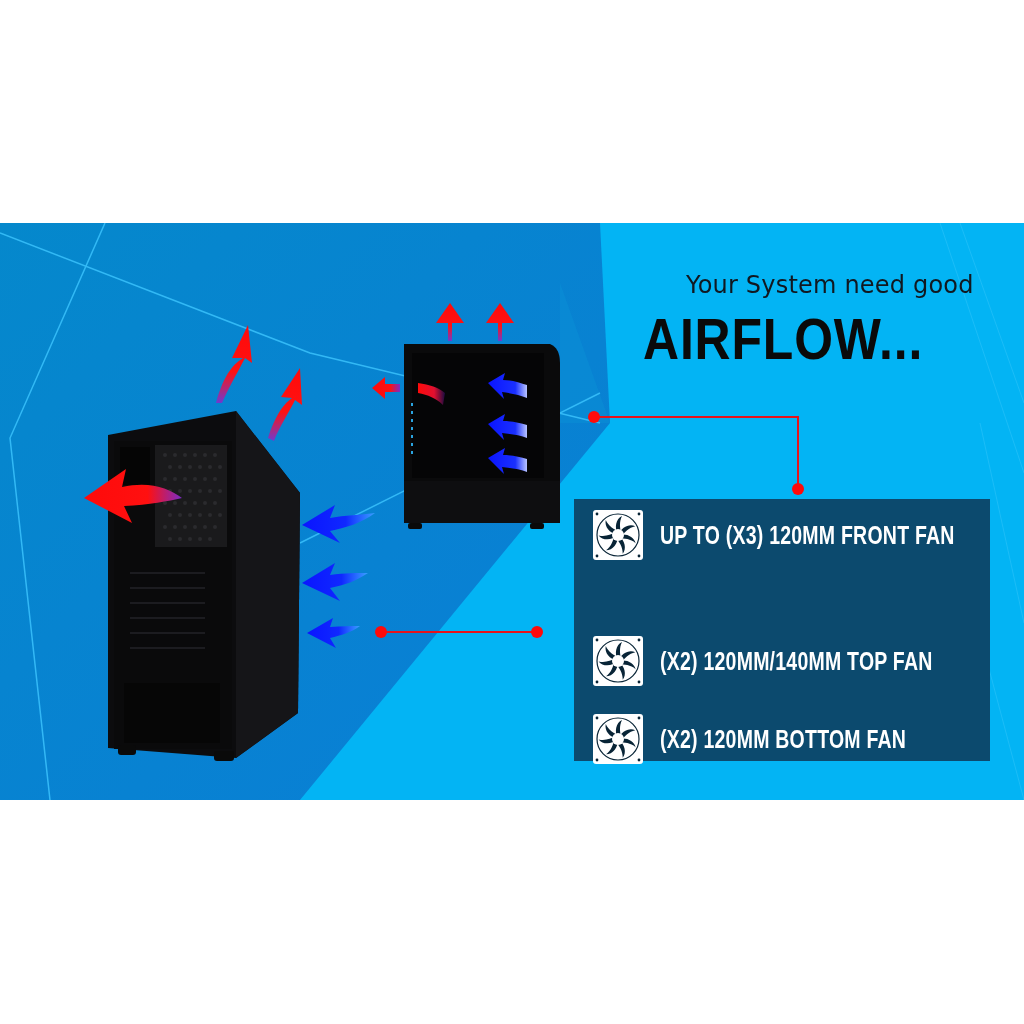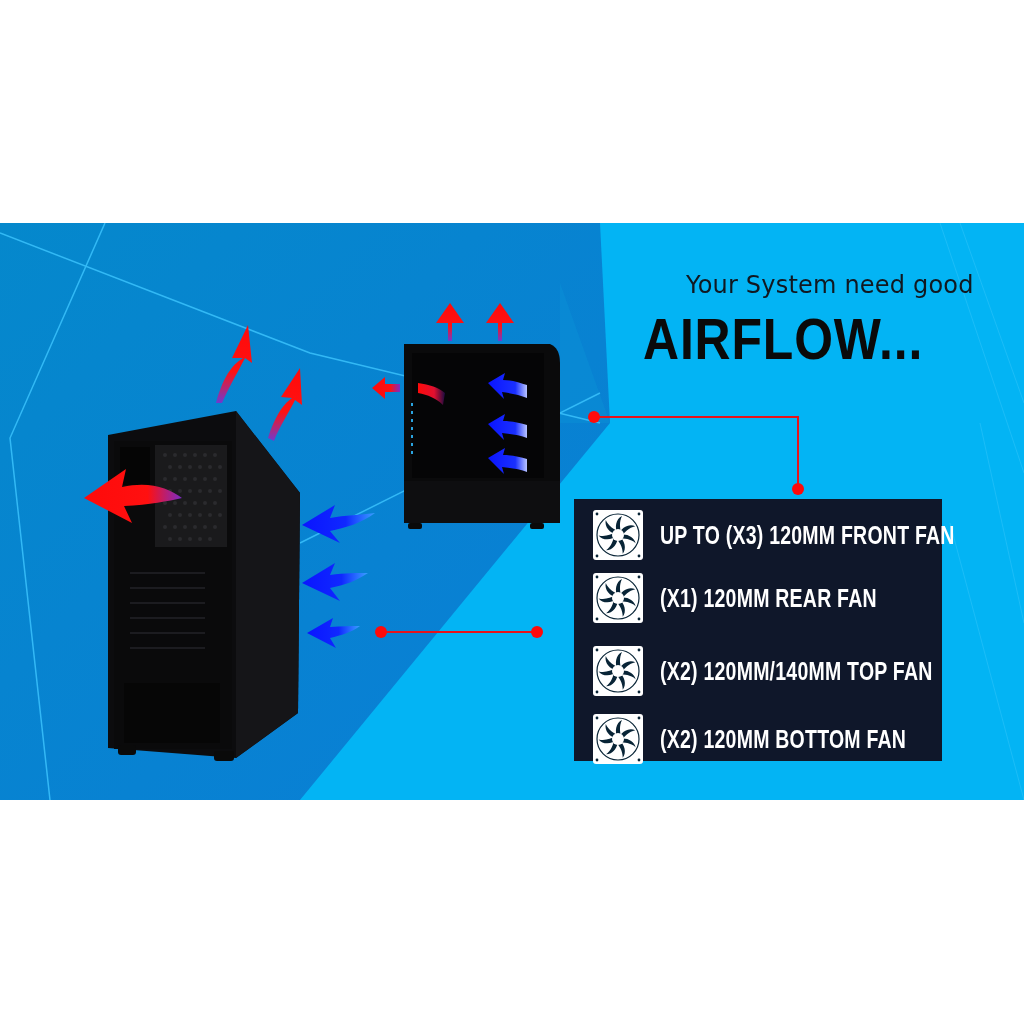--- a/index.html
+++ b/index.html
@@ -2,21 +2,21 @@
 <html><head>
 <meta charset="utf-8">
 <style>
   html, body { margin:0; padding:0; background:#ffffff; }
   body { width:1024px; height:1024px; position:relative; overflow:hidden; font-family:"Liberation Sans", sans-serif; }
   .banner { position:absolute; left:0; top:223px; width:1024px; height:577px; overflow:hidden;
     background:#03b4f4; }
   .bg-svg { position:absolute; left:0; top:0; width:1024px; height:577px; }
   .subtitle { position:absolute; left:686px; top:48px; font-family:"DejaVu Sans", sans-serif; font-size:24px; color:#111820; letter-spacing:0.2px; white-space:nowrap; }
   .title { position:absolute; left:643px; top:82px; font-family:"Liberation Sans", sans-serif; font-weight:bold; font-size:58px; color:#0a0a0a; letter-spacing:1px; transform:scaleX(0.86); transform-origin:left top; white-space:nowrap; }
-  .fan-panel { position:absolute; left:574px; top:276px; width:368px; height:262px; background:#0f172a; }
+  .fan-panel { position:absolute; left:574px; top:276px; width:368px; height:262px; background:#0c4a6e;padding-left:48px; }
   .fan-row { position:absolute; left:18px; height:52px; display:flex; align-items:center; }
   .fan-icon { width:52px; height:52px; flex:none; }
   .fan-label { margin-left:16px; color:#ffffff; font-family:"Liberation Sans", sans-serif; font-weight:bold; font-size:25px; letter-spacing:0.3px; transform:scaleX(0.78); transform-origin:left center; white-space:nowrap; }
 </style>
 </head>
 <body>
 
 <div class="banner">
   <svg class="bg-svg" viewBox="0 0 1024 577">
     <defs>
@@ -183,27 +183,21 @@
   <div class="subtitle">Your System need good</div>
   <div class="title">AIRFLOW...</div>
 
   <div class="fan-panel">
     <div class="fan-row" style="top:10px">
       <svg class="fan-icon" viewBox="0 0 52 52">
           <use href="#fanGlyph"></use>
         </svg>
       <span class="fan-label">UP TO (X3) 120MM FRONT FAN</span>
     </div>
-    <div class="fan-row" style="top:73px">
-      <svg class="fan-icon" viewBox="0 0 52 52">
-          <use href="#fanGlyph"></use>
-        </svg>
-      <span class="fan-label">(X1) 120MM REAR FAN</span>
-    </div>
-    <div class="fan-row" style="top:146px">
+    <div class="fan-row" style="top:136px">
       <svg class="fan-icon" viewBox="0 0 52 52">
           <use href="#fanGlyph"></use>
         </svg>
       <span class="fan-label">(X2) 120MM/140MM TOP FAN</span>
     </div>
     <div class="fan-row" style="top:214px">
       <svg class="fan-icon" viewBox="0 0 52 52">
           <use href="#fanGlyph"></use>
         </svg>
       <span class="fan-label">(X2) 120MM BOTTOM FAN</span>

